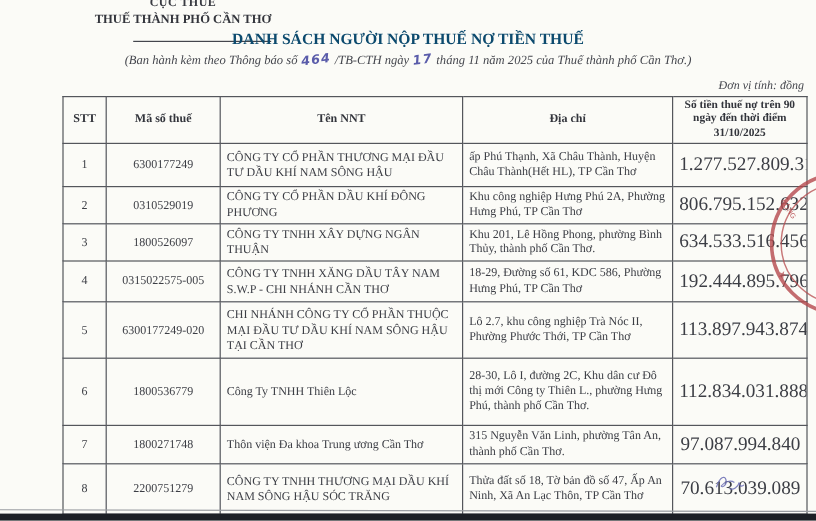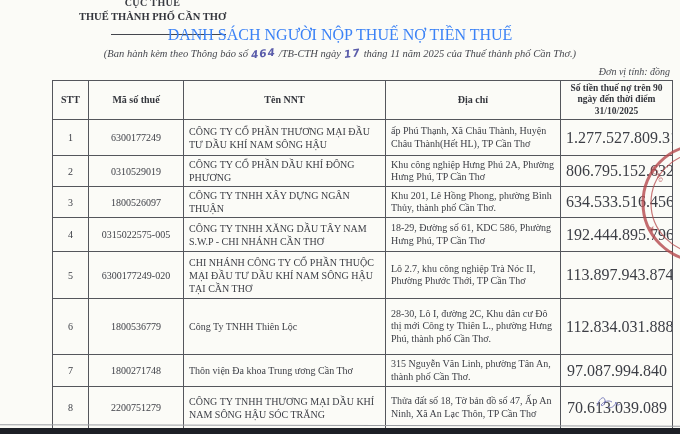--- a/index.html
+++ b/index.html
@@ -12,21 +12,21 @@
   .page{position:absolute;inset:0;}
   
   .agency-block{
     position:absolute;left:70px;top:-3px;width:165px;text-align:center;
     line-height:1.25;
   }
   .parent-agency{font-size:10px;font-weight:bold;letter-spacing:.4px;color:#3a3c43;}
   .agency{font-size:10.5px;font-weight:bold;white-space:nowrap;color:#33353c;}
   .agency .u{border-bottom:1px solid #44464d;padding-bottom:12px;}
   .title-block{position:absolute;left:30px;top:26px;width:620px;text-align:center;line-height:1.15;}
-  .title1,.title2{font-size:16px;font-weight:normal;color:#3b82f6;}
+  .title1,.title2{font-size:13px;font-weight:bold;color:#0c4a6e;}
   .title2{margin-top:2px;}
   .subtitle{
     margin-top:3px;font-style:italic;font-size:10.5px;white-space:nowrap;color:#45474e;
   }
   .hand{
     font-family:"DejaVu Sans",sans-serif;font-style:italic;font-weight:bold;
     color:#5a5caa;font-size:10.5px;display:inline-block;
     transform:rotate(-7deg);margin:0 3px;letter-spacing:1px;
   }
   .unit-note{

